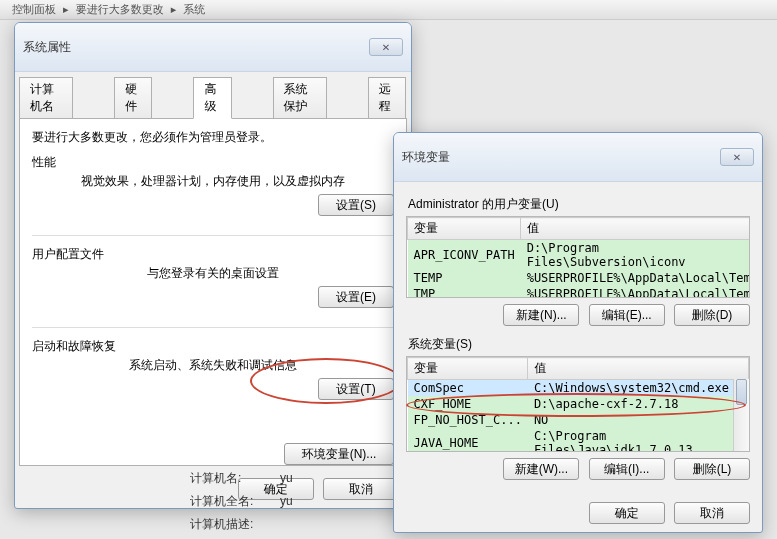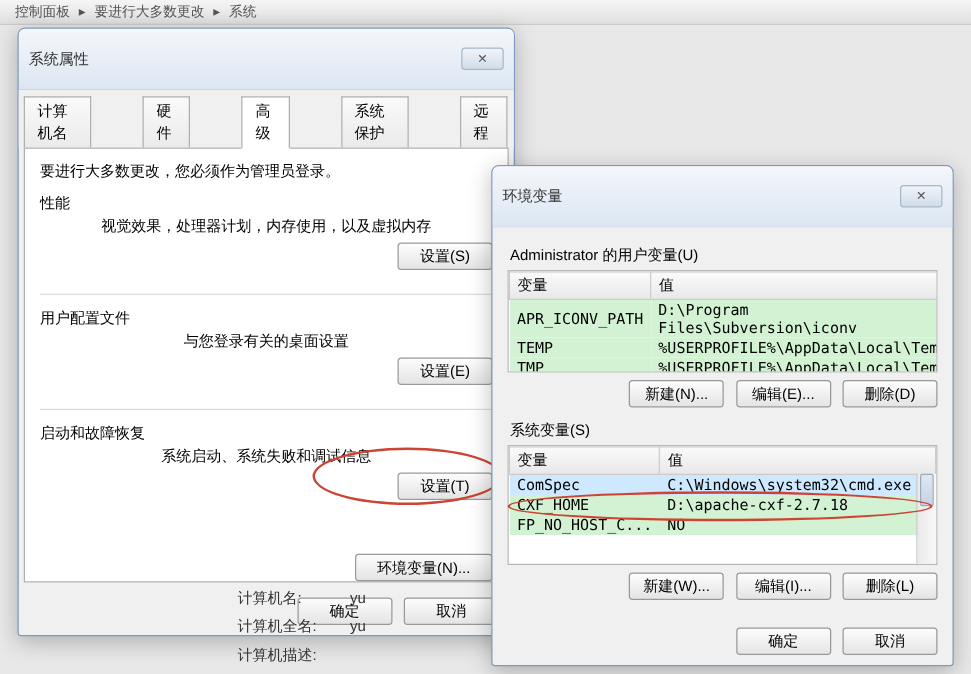--- a/index.html
+++ b/index.html
@@ -154,20 +154,24 @@
               <td>C:\Windows\system32\cmd.exe</td>
             </tr>
         <tr class="cxf">
               <td>CXF_HOME</td>
               <td>D:\apache-cxf-2.7.18</td>
             </tr>
         <tr class="row">
               <td>FP_NO_HOST_C...</td>
               <td>NO</td>
             </tr>
+        <tr class="row">
+              <td>JAVA_HOME</td>
+              <td>C:\Program Files\Java\jdk1.7.0.13</td>
+            </tr>
       </tbody>
         </table>
       <div class="scrollbar">
           <div class="thumb"></div>
         </div>
     </div>
     <div class="env-btn-row">
       <button class="btn">新建(W)...</button>
       <button class="btn">编辑(I)...</button>
       <button class="btn">删除(L)</button>

